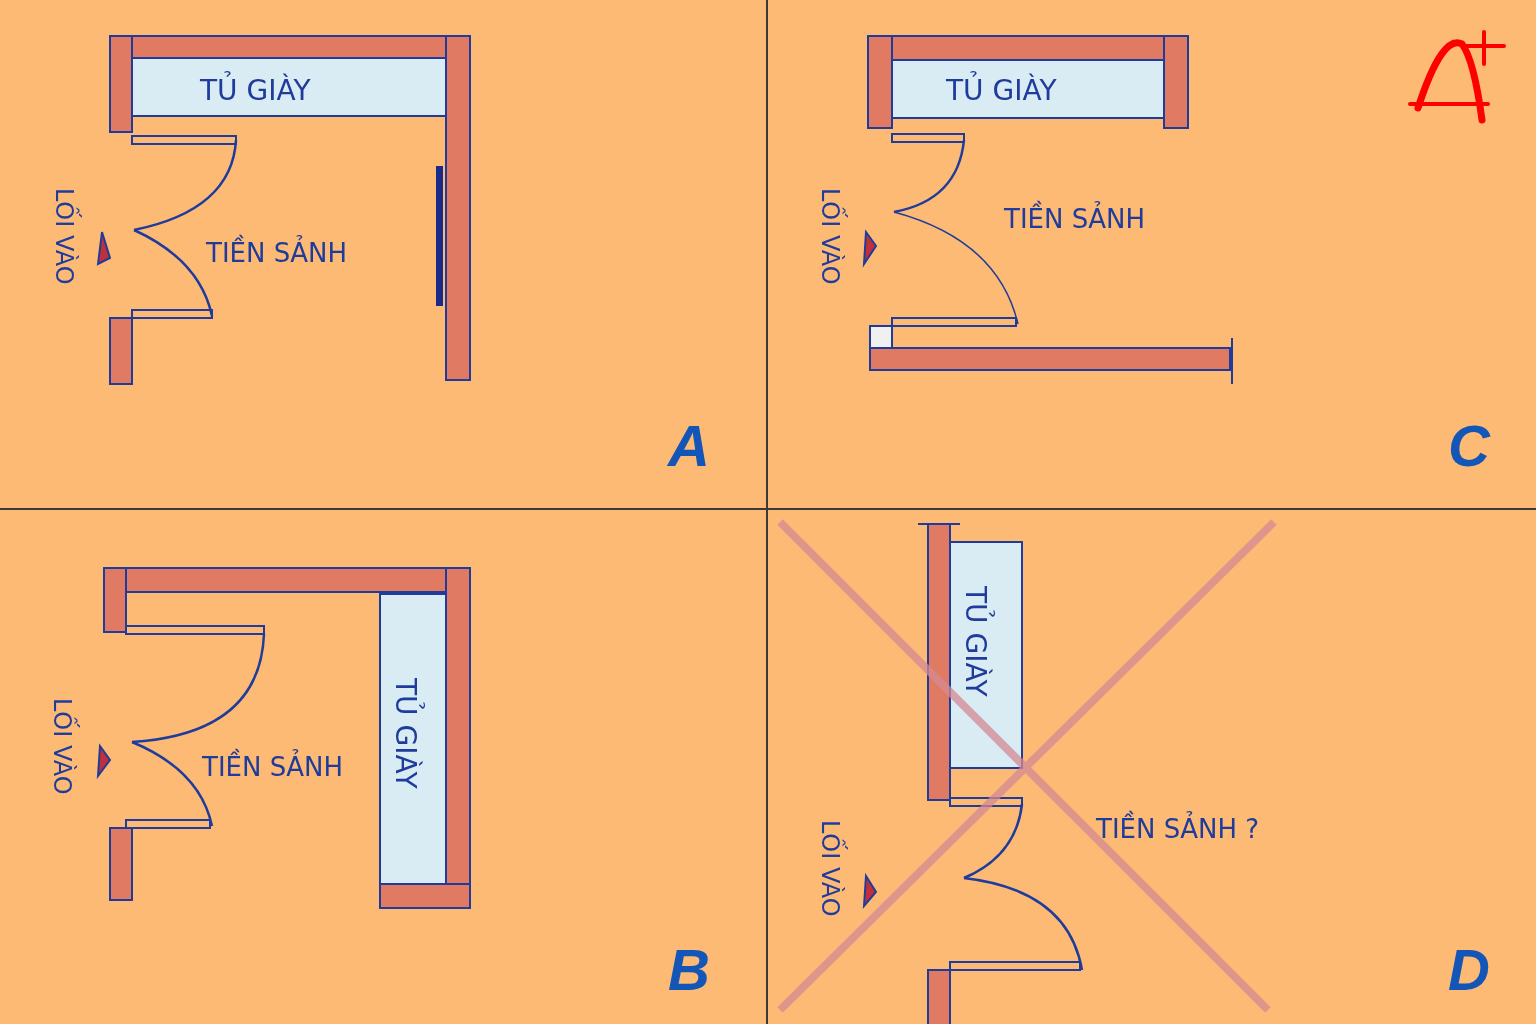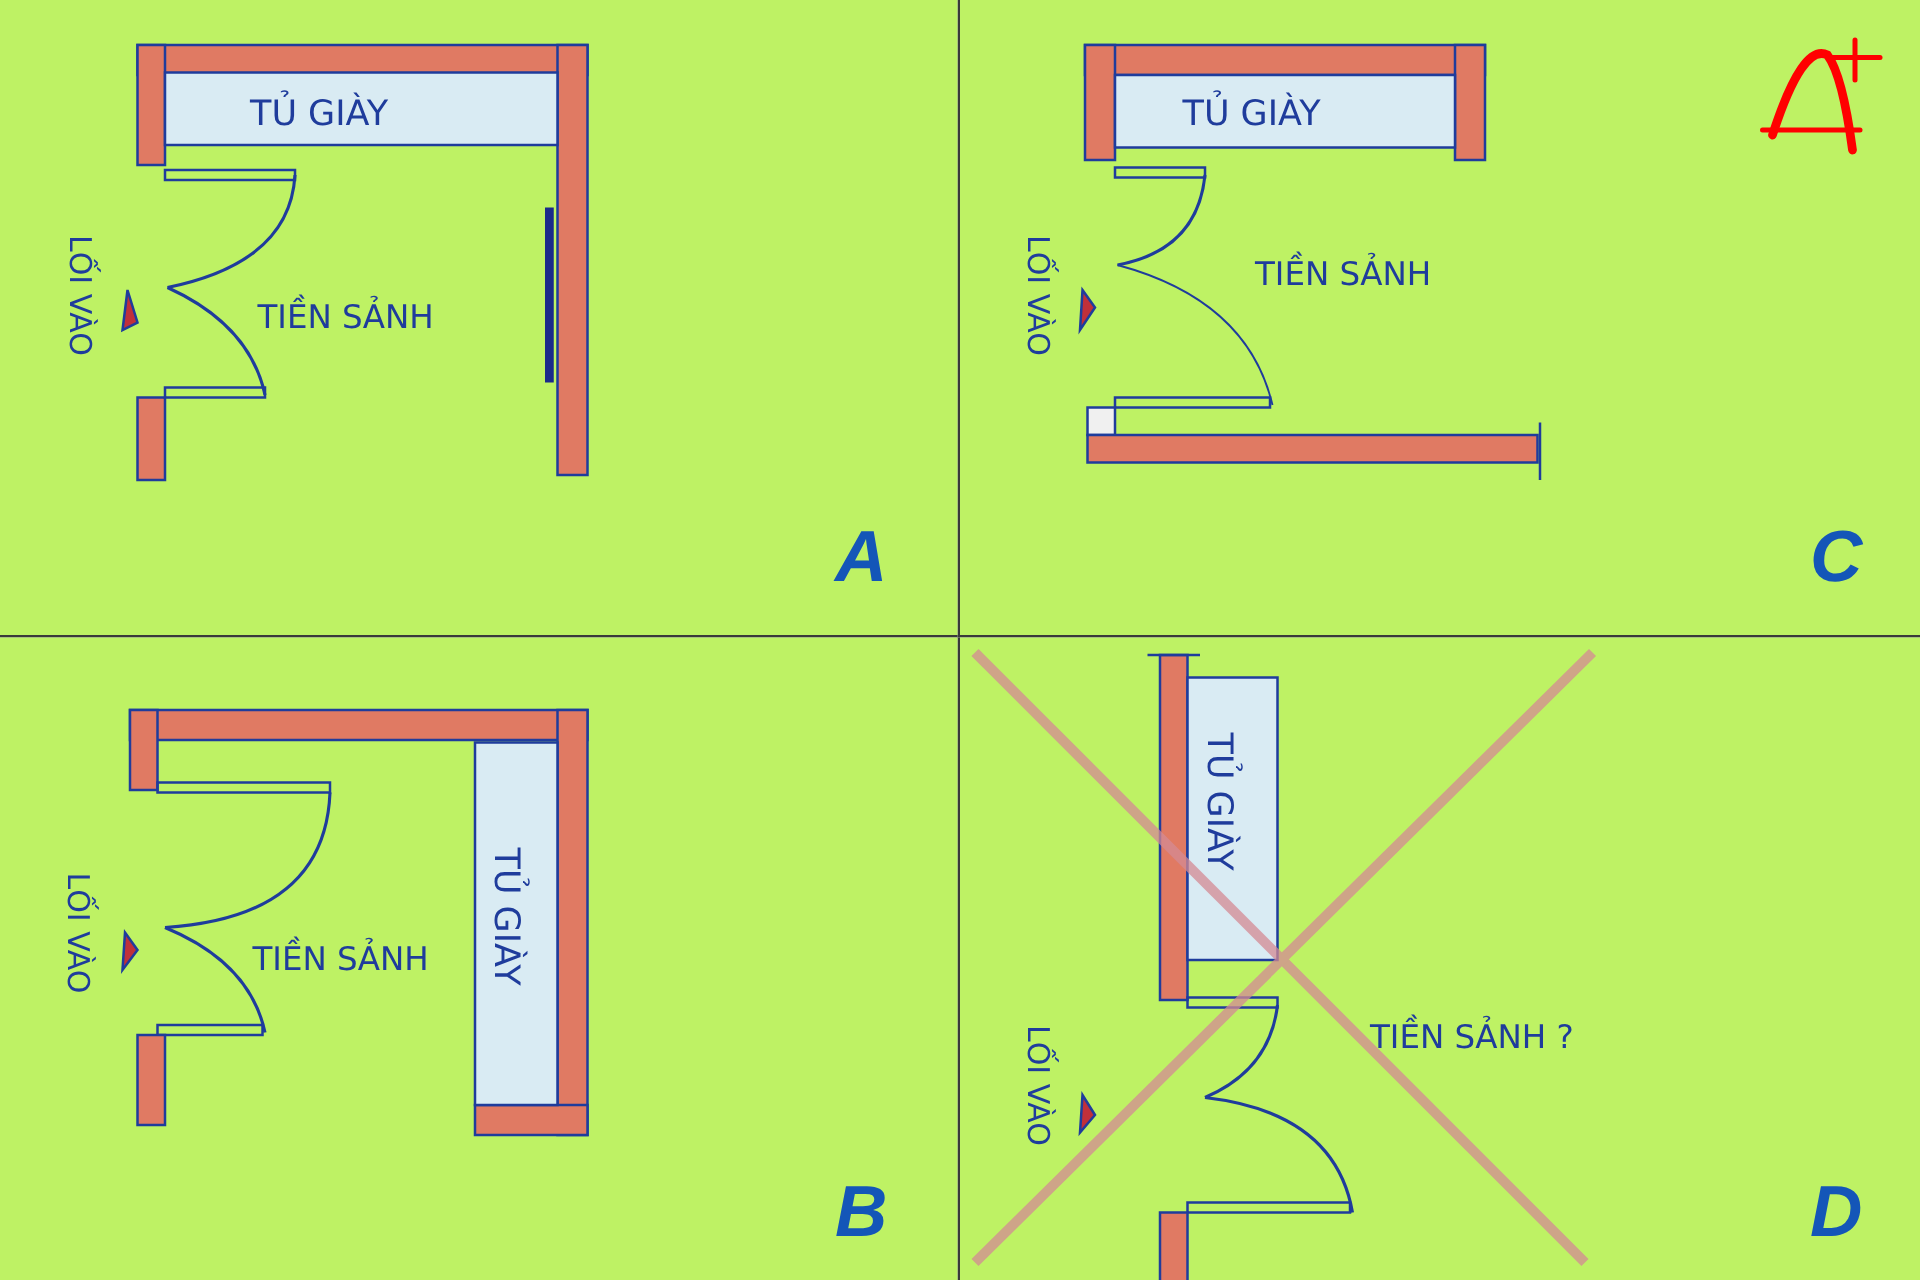--- a/index.html
+++ b/index.html
@@ -8,21 +8,21 @@
       background: #eeeeee;
       font-family: "DejaVu Sans", sans-serif;
       position: relative;
     }
     .grid {
       position: absolute; inset: 0;
       display: grid;
       grid-template-columns: 766px 2px 768px;
       grid-template-rows: 508px 2px 514px;
     }
-    .panel { position: relative; background: #bef264; overflow: hidden; }
+    .panel { position: relative; background: #fdba74; overflow: hidden; }
     .vline { background: #3a3a3a; }
     .hline { background: #3a3a3a; }
     .panel svg { position: absolute; left: 0; top: 0; }
     .panel-letter {
       position: absolute;
       font-family: "Liberation Sans", sans-serif;
       font-weight: bold; font-style: italic;
       font-size: 58px; color: #1456b8;
     }
     .hand { font-family: "DejaVu Sans", sans-serif; fill: #1f3c9c; }

